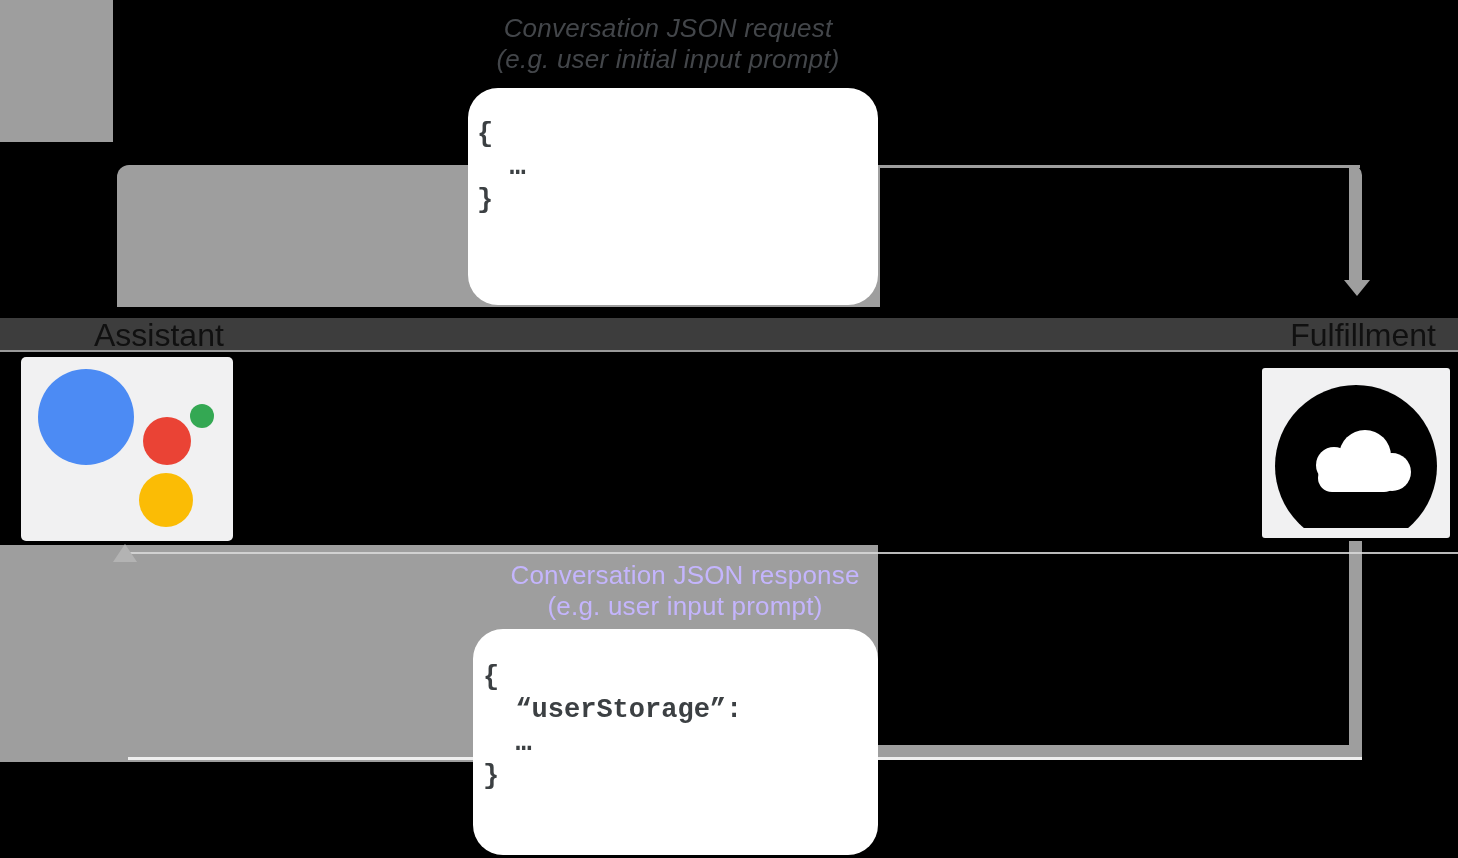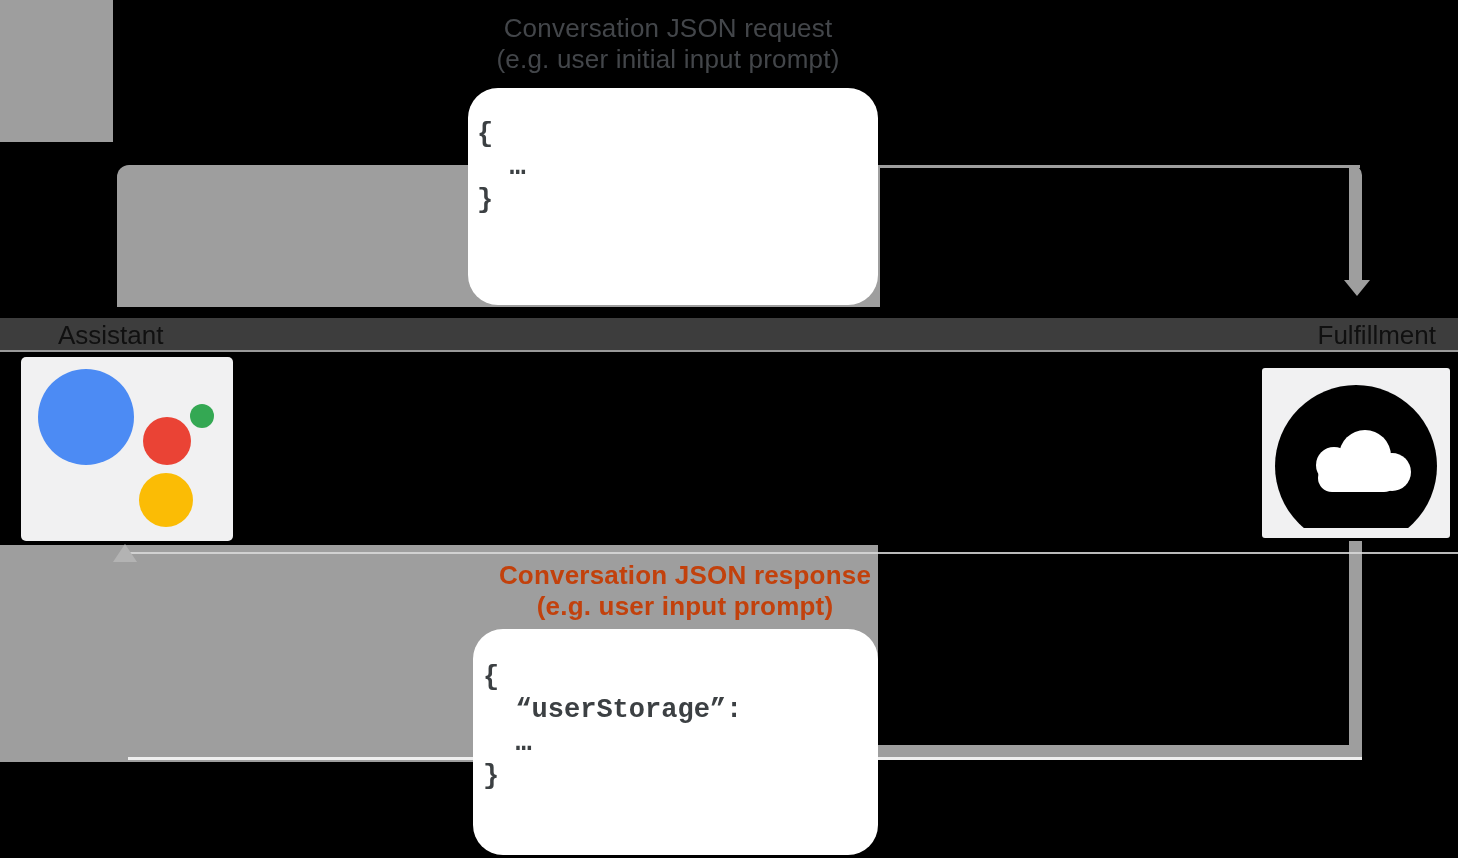--- a/index.html
+++ b/index.html
@@ -22,28 +22,28 @@
   .resp-vert-band {left:1349px;top:541px;width:13px;height:218px;}
   .resp-arrowhead {left:113px;top:544px;width:0;height:0;
                    border-left:12px solid transparent;border-right:12px solid transparent;
                    border-bottom:18px solid #B3B3B3;}
   .hairline-top   {left:130px;top:552px;width:1328px;height:2px;background:#D9D9D9;opacity:.85;}
   .hairline-bot   {left:128px;top:757px;width:1234px;height:3px;background:#EFEFEF;}
 
   
   .arrow-label{width:100%;text-align:center;color:#43464a;font-size:26px;line-height:31px;
                letter-spacing:.2px;}
-  .label-req {left:0;top:13px;width:1336px;}
-  .label-resp{left:0;top:560px;width:1370px;color:#c2410c;z-index:3;font-weight:bold;}
+  .label-req {left:0;top:13px;width:1336px;font-style:italic;}
+  .label-resp{left:0;top:560px;width:1370px;color:#c4b5fd;z-index:3;}
 
   
   .entity-band{left:0;top:318px;width:1458px;height:32px;background:#3D3D3D;
                border-bottom:2px solid #9A9A9A;z-index:2;}
-  .entity-label{position:absolute;top:3px;font-size:26px;line-height:28px;color:#101010;
-                font-weight:400;}
+  .entity-label{position:absolute;top:3px;font-size:32px;line-height:28px;color:#101010;
+                font-weight:400;margin-left:36px;}
   .entity-label.assistant{left:58px;}
   .entity-label.fulfillment{right:22px;}
 
   
   .json-card{background:#fff;border-radius:30px;z-index:4;color:#3C4043;
              font-family:"Liberation Mono","DejaVu Sans Mono",monospace;font-weight:bold;
              font-size:27px;line-height:33px;}
   .card-req {left:468px;top:88px; width:410px;height:217px;padding:30px 0 0 9px;box-sizing:border-box;}
   .card-resp{left:473px;top:629px;width:405px;height:226px;padding:32px 0 0 10px;box-sizing:border-box;}
   .code-line{white-space:pre;}

